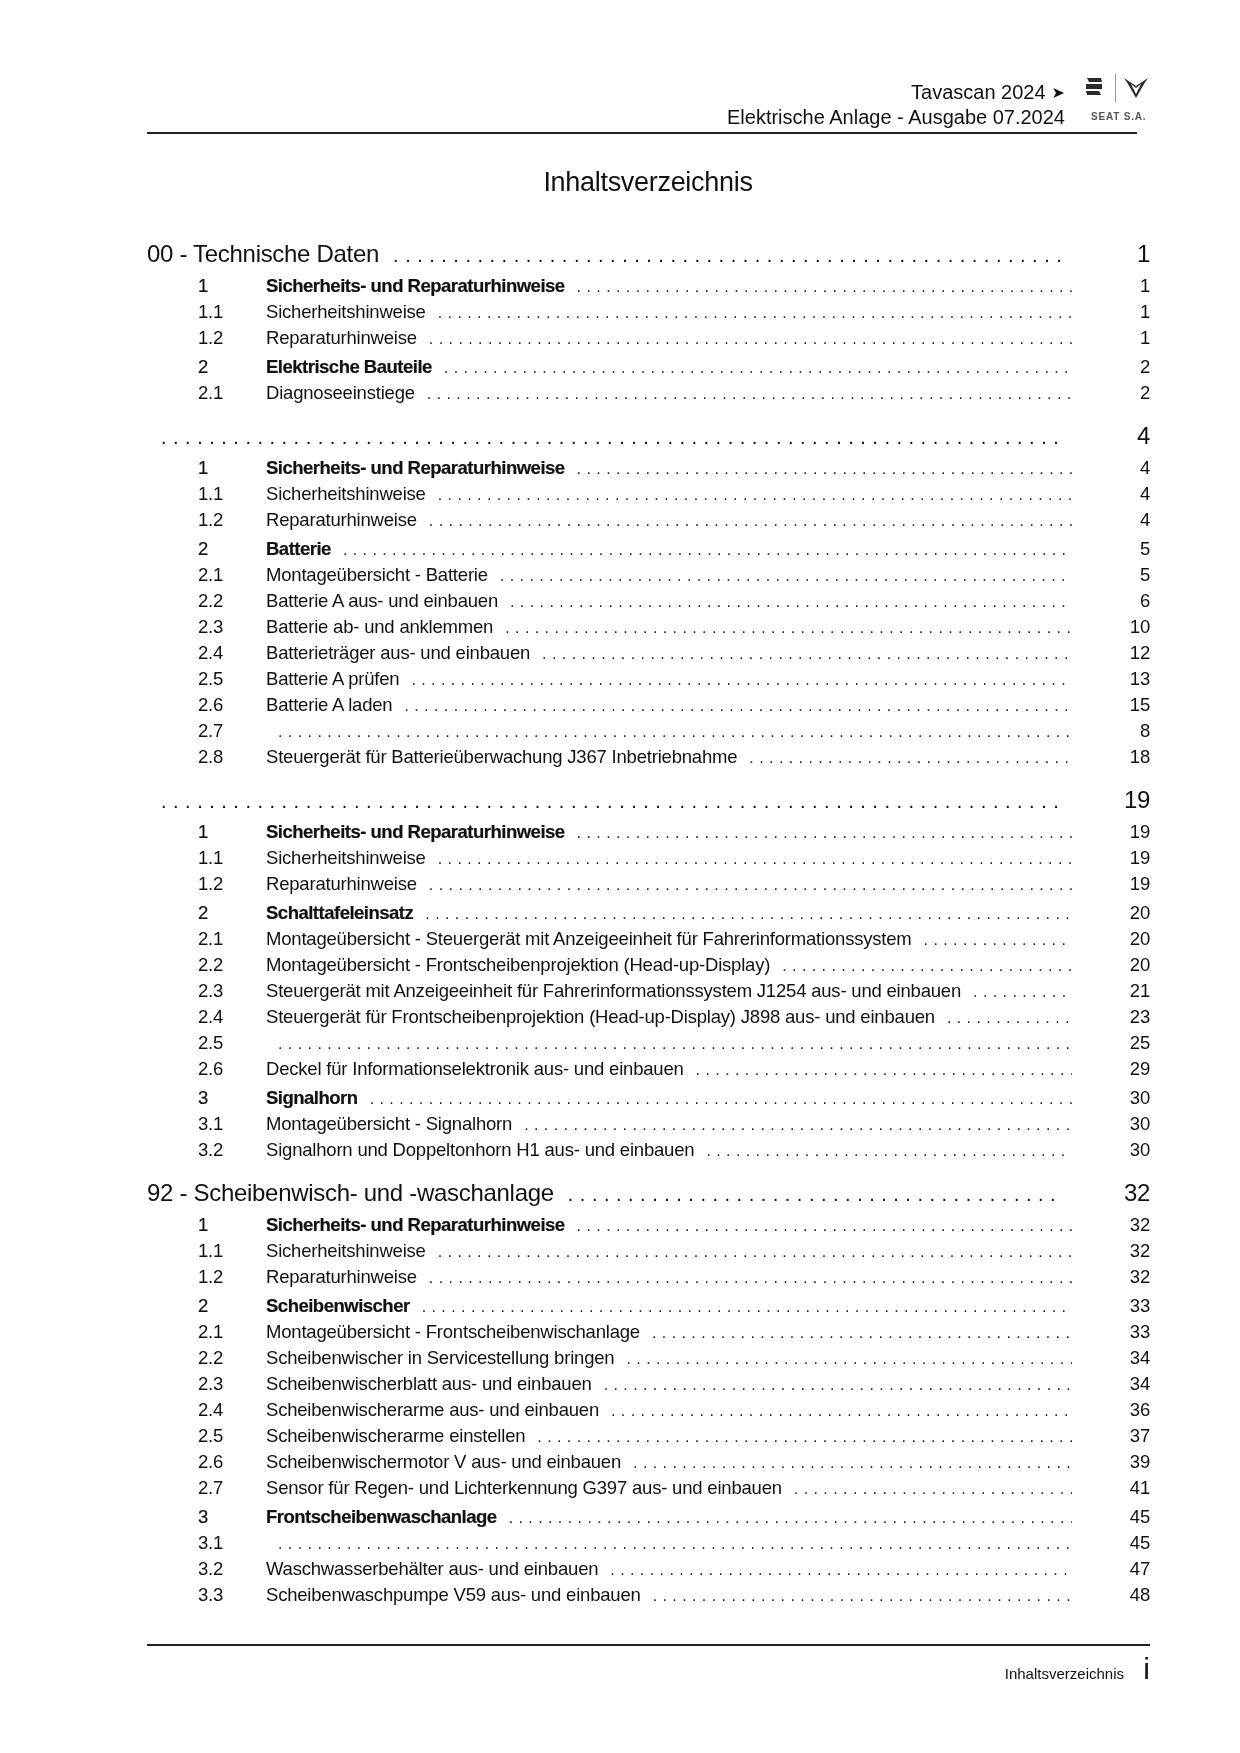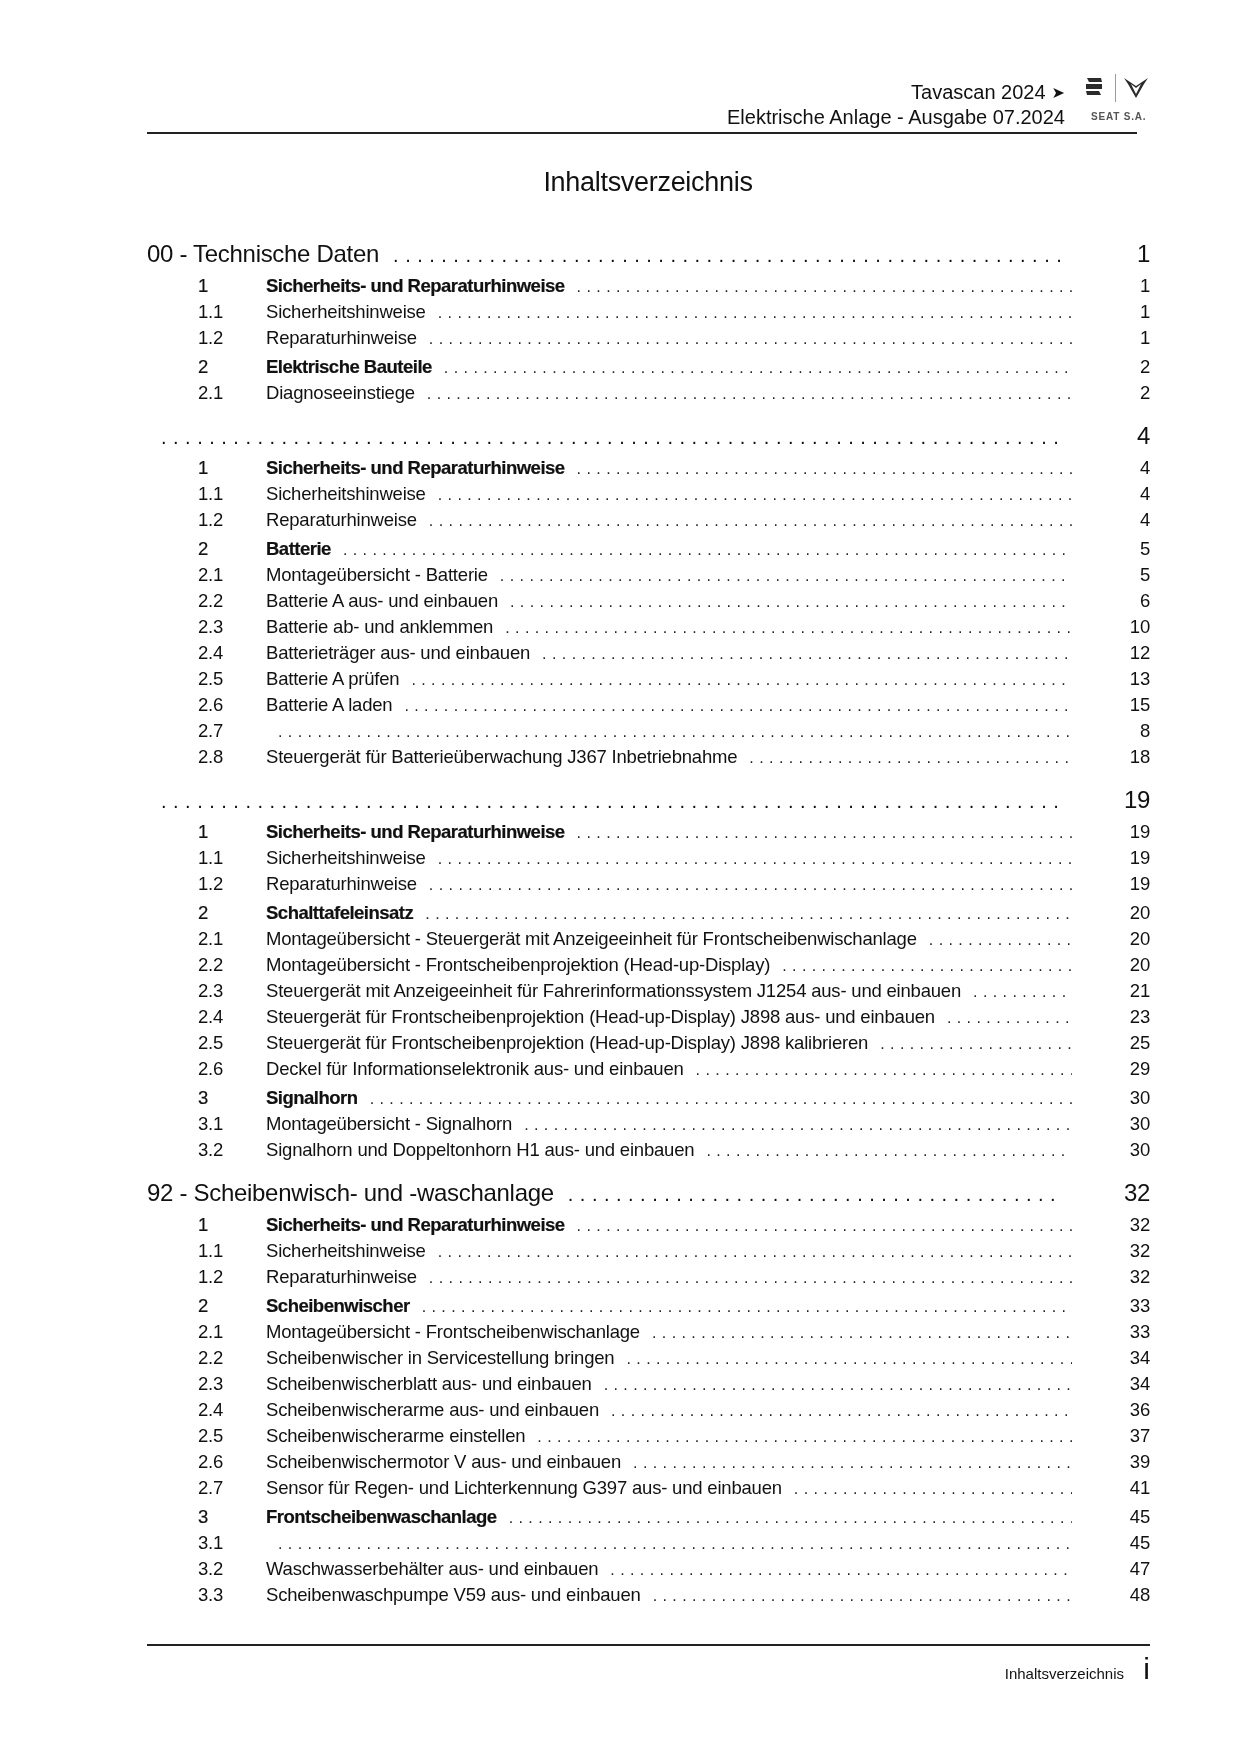--- a/index.html
+++ b/index.html
@@ -347,21 +347,21 @@
           <span class="page-no">19</span>
         </div>
         <div class="entry-row level1">
           <span class="num">2</span>
           <span class="title">Schalttafeleinsatz</span>
           <span class="dots">................................................................................................................................................................</span>
           <span class="page-no">20</span>
         </div>
         <div class="entry-row">
           <span class="num">2.1</span>
-          <span class="title">Montageübersicht - Steuergerät mit Anzeigeeinheit für Frontscheibenwischanlage</span>
+          <span class="title">Montageübersicht - Steuergerät mit Anzeigeeinheit für Fahrerinformationssystem</span>
           <span class="dots">................................................................................................................................................................</span>
           <span class="page-no">20</span>
         </div>
         <div class="entry-row">
           <span class="num">2.2</span>
           <span class="title">Montageübersicht - Frontscheibenprojektion (Head-up-Display)</span>
           <span class="dots">................................................................................................................................................................</span>
           <span class="page-no">20</span>
         </div>
         <div class="entry-row">
@@ -371,21 +371,20 @@
           <span class="page-no">21</span>
         </div>
         <div class="entry-row">
           <span class="num">2.4</span>
           <span class="title">Steuergerät für Frontscheibenprojektion (Head-up-Display) J898 aus- und einbauen</span>
           <span class="dots">................................................................................................................................................................</span>
           <span class="page-no">23</span>
         </div>
         <div class="entry-row">
           <span class="num">2.5</span>
-          <span class="title">Steuergerät für Frontscheibenprojektion (Head-up-Display) J898 kalibrieren</span>
           <span class="dots">................................................................................................................................................................</span>
           <span class="page-no">25</span>
         </div>
         <div class="entry-row">
           <span class="num">2.6</span>
           <span class="title">Deckel für Informationselektronik aus- und einbauen</span>
           <span class="dots">................................................................................................................................................................</span>
           <span class="page-no">29</span>
         </div>
         <div class="entry-row level1">

